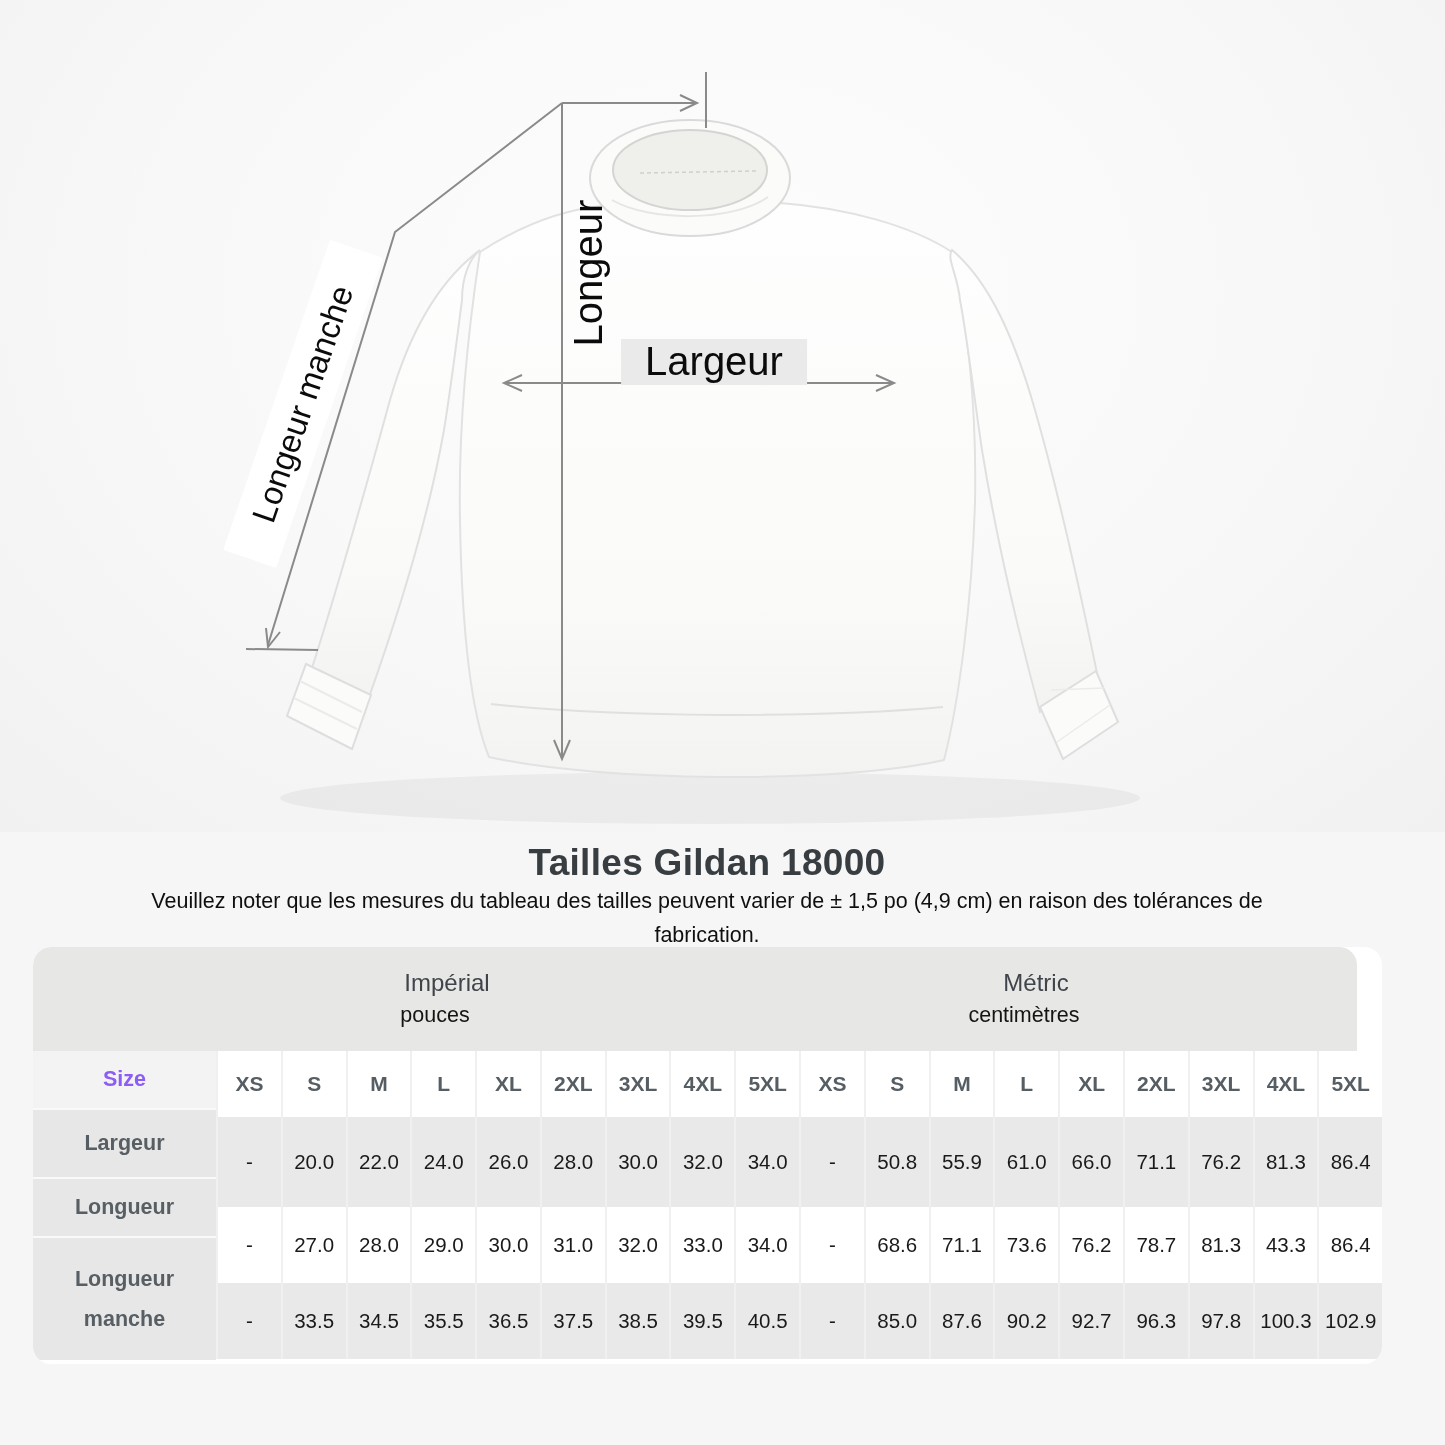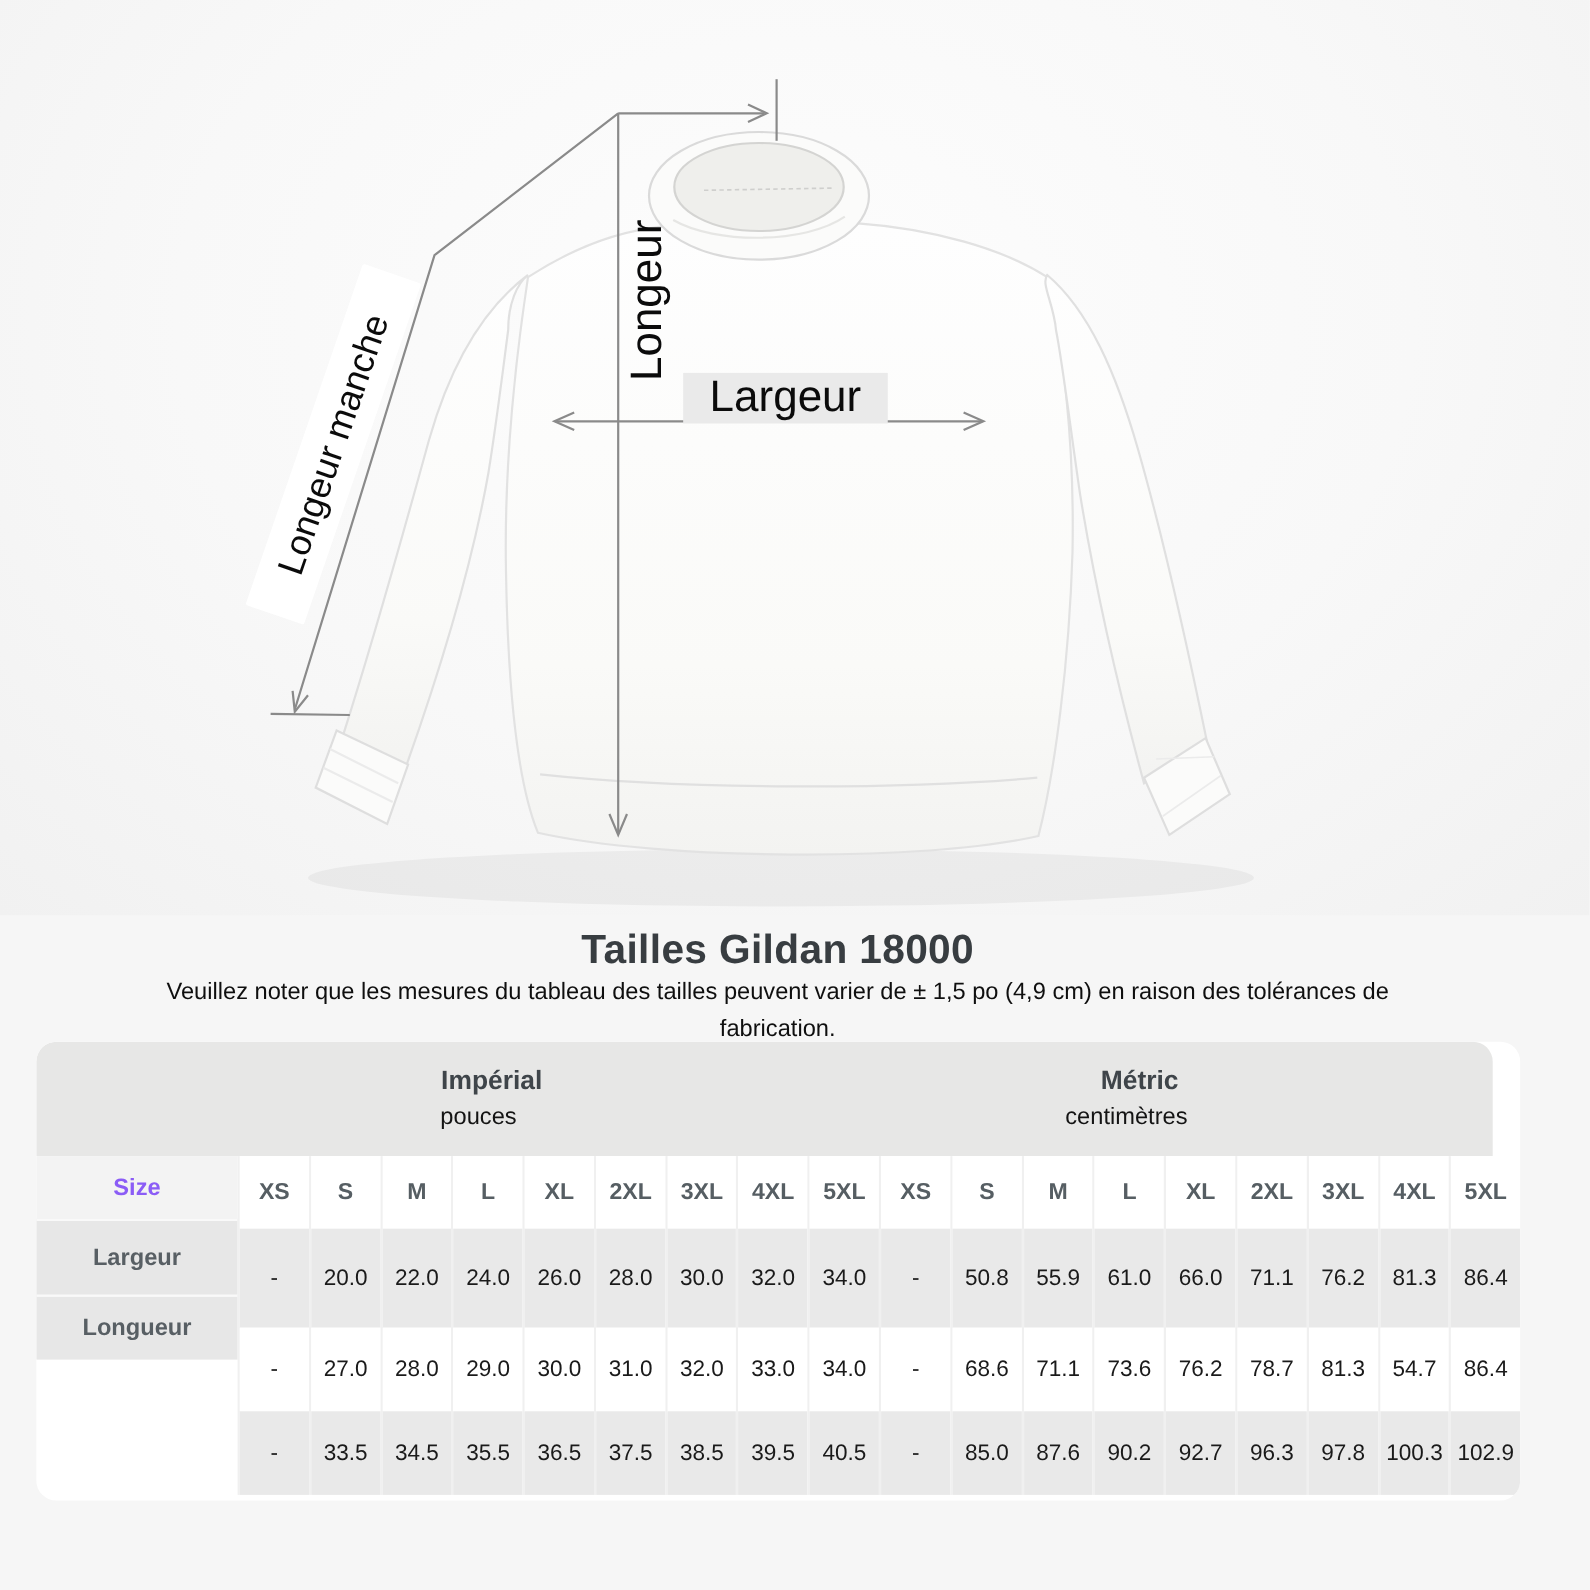--- a/index.html
+++ b/index.html
@@ -51,21 +51,21 @@
     position:absolute;left:33px;top:947px;width:1349px;height:417px;
     background:#ffffff;border-radius:18px;overflow:hidden;
   }
   .hdr-strip{
     position:absolute;left:0;top:0;width:1324px;height:104px;
     background:#e7e7e6;border-radius:18px 18px 0 0;
   }
   .unit{position:absolute;top:21px;transform:translateX(-50%);text-align:center;}
   .unit.imperial{left:402px;}
   .unit.metric{left:991px;}
-  .uname{font-size:24px;font-weight:bold;color:#3f454a;line-height:30px;margin-left:24px;}
+  .uname{font-size:24px;font-weight:normal;color:#3f454a;line-height:30px;margin-left:24px;}
   .usub{font-size:21.5px;color:#141414;line-height:34px;}
 
   .label-col{position:absolute;left:0;top:104px;width:183px;}
   .lrow{
     box-sizing:border-box;display:flex;align-items:center;justify-content:center;
     text-align:center;font-weight:bold;color:#585f64;font-size:21.5px;
     background:#e7e7e7;
   }
   .lrow.size{height:57px;background:#f3f3f3;color:#8b5cf6;}
   .lrow.r0{height:69px;border-top:2px solid #f9f9f9;}
@@ -184,20 +184,23 @@
     <div class="label-col">
       <div class="lrow size">
           <span>Size</span>
         </div>
       <div class="lrow r0">
           <span>Largeur</span>
         </div>
       <div class="lrow r1">
           <span>Longueur</span>
         </div>
+      <div class="lrow r2">
+          <span class="wrap">Longueur manche</span>
+        </div>
     </div>
 
     <div class="grid">
         <div class="col">
           <div class="hcell">XS</div>
           <div class="vcell r0">-</div>
           <div class="vcell r1">-</div>
           <div class="vcell r2">-</div>
         </div>
         <div class="col">
@@ -286,21 +289,21 @@
         </div>
         <div class="col">
           <div class="hcell">3XL</div>
           <div class="vcell r0">76.2</div>
           <div class="vcell r1">81.3</div>
           <div class="vcell r2">97.8</div>
         </div>
         <div class="col">
           <div class="hcell">4XL</div>
           <div class="vcell r0">81.3</div>
-          <div class="vcell r1">54.7</div>
+          <div class="vcell r1">43.3</div>
           <div class="vcell r2">100.3</div>
         </div>
         <div class="col">
           <div class="hcell">5XL</div>
           <div class="vcell r0">86.4</div>
           <div class="vcell r1">86.4</div>
           <div class="vcell r2">102.9</div>
         </div>
       </div>
   </div>

